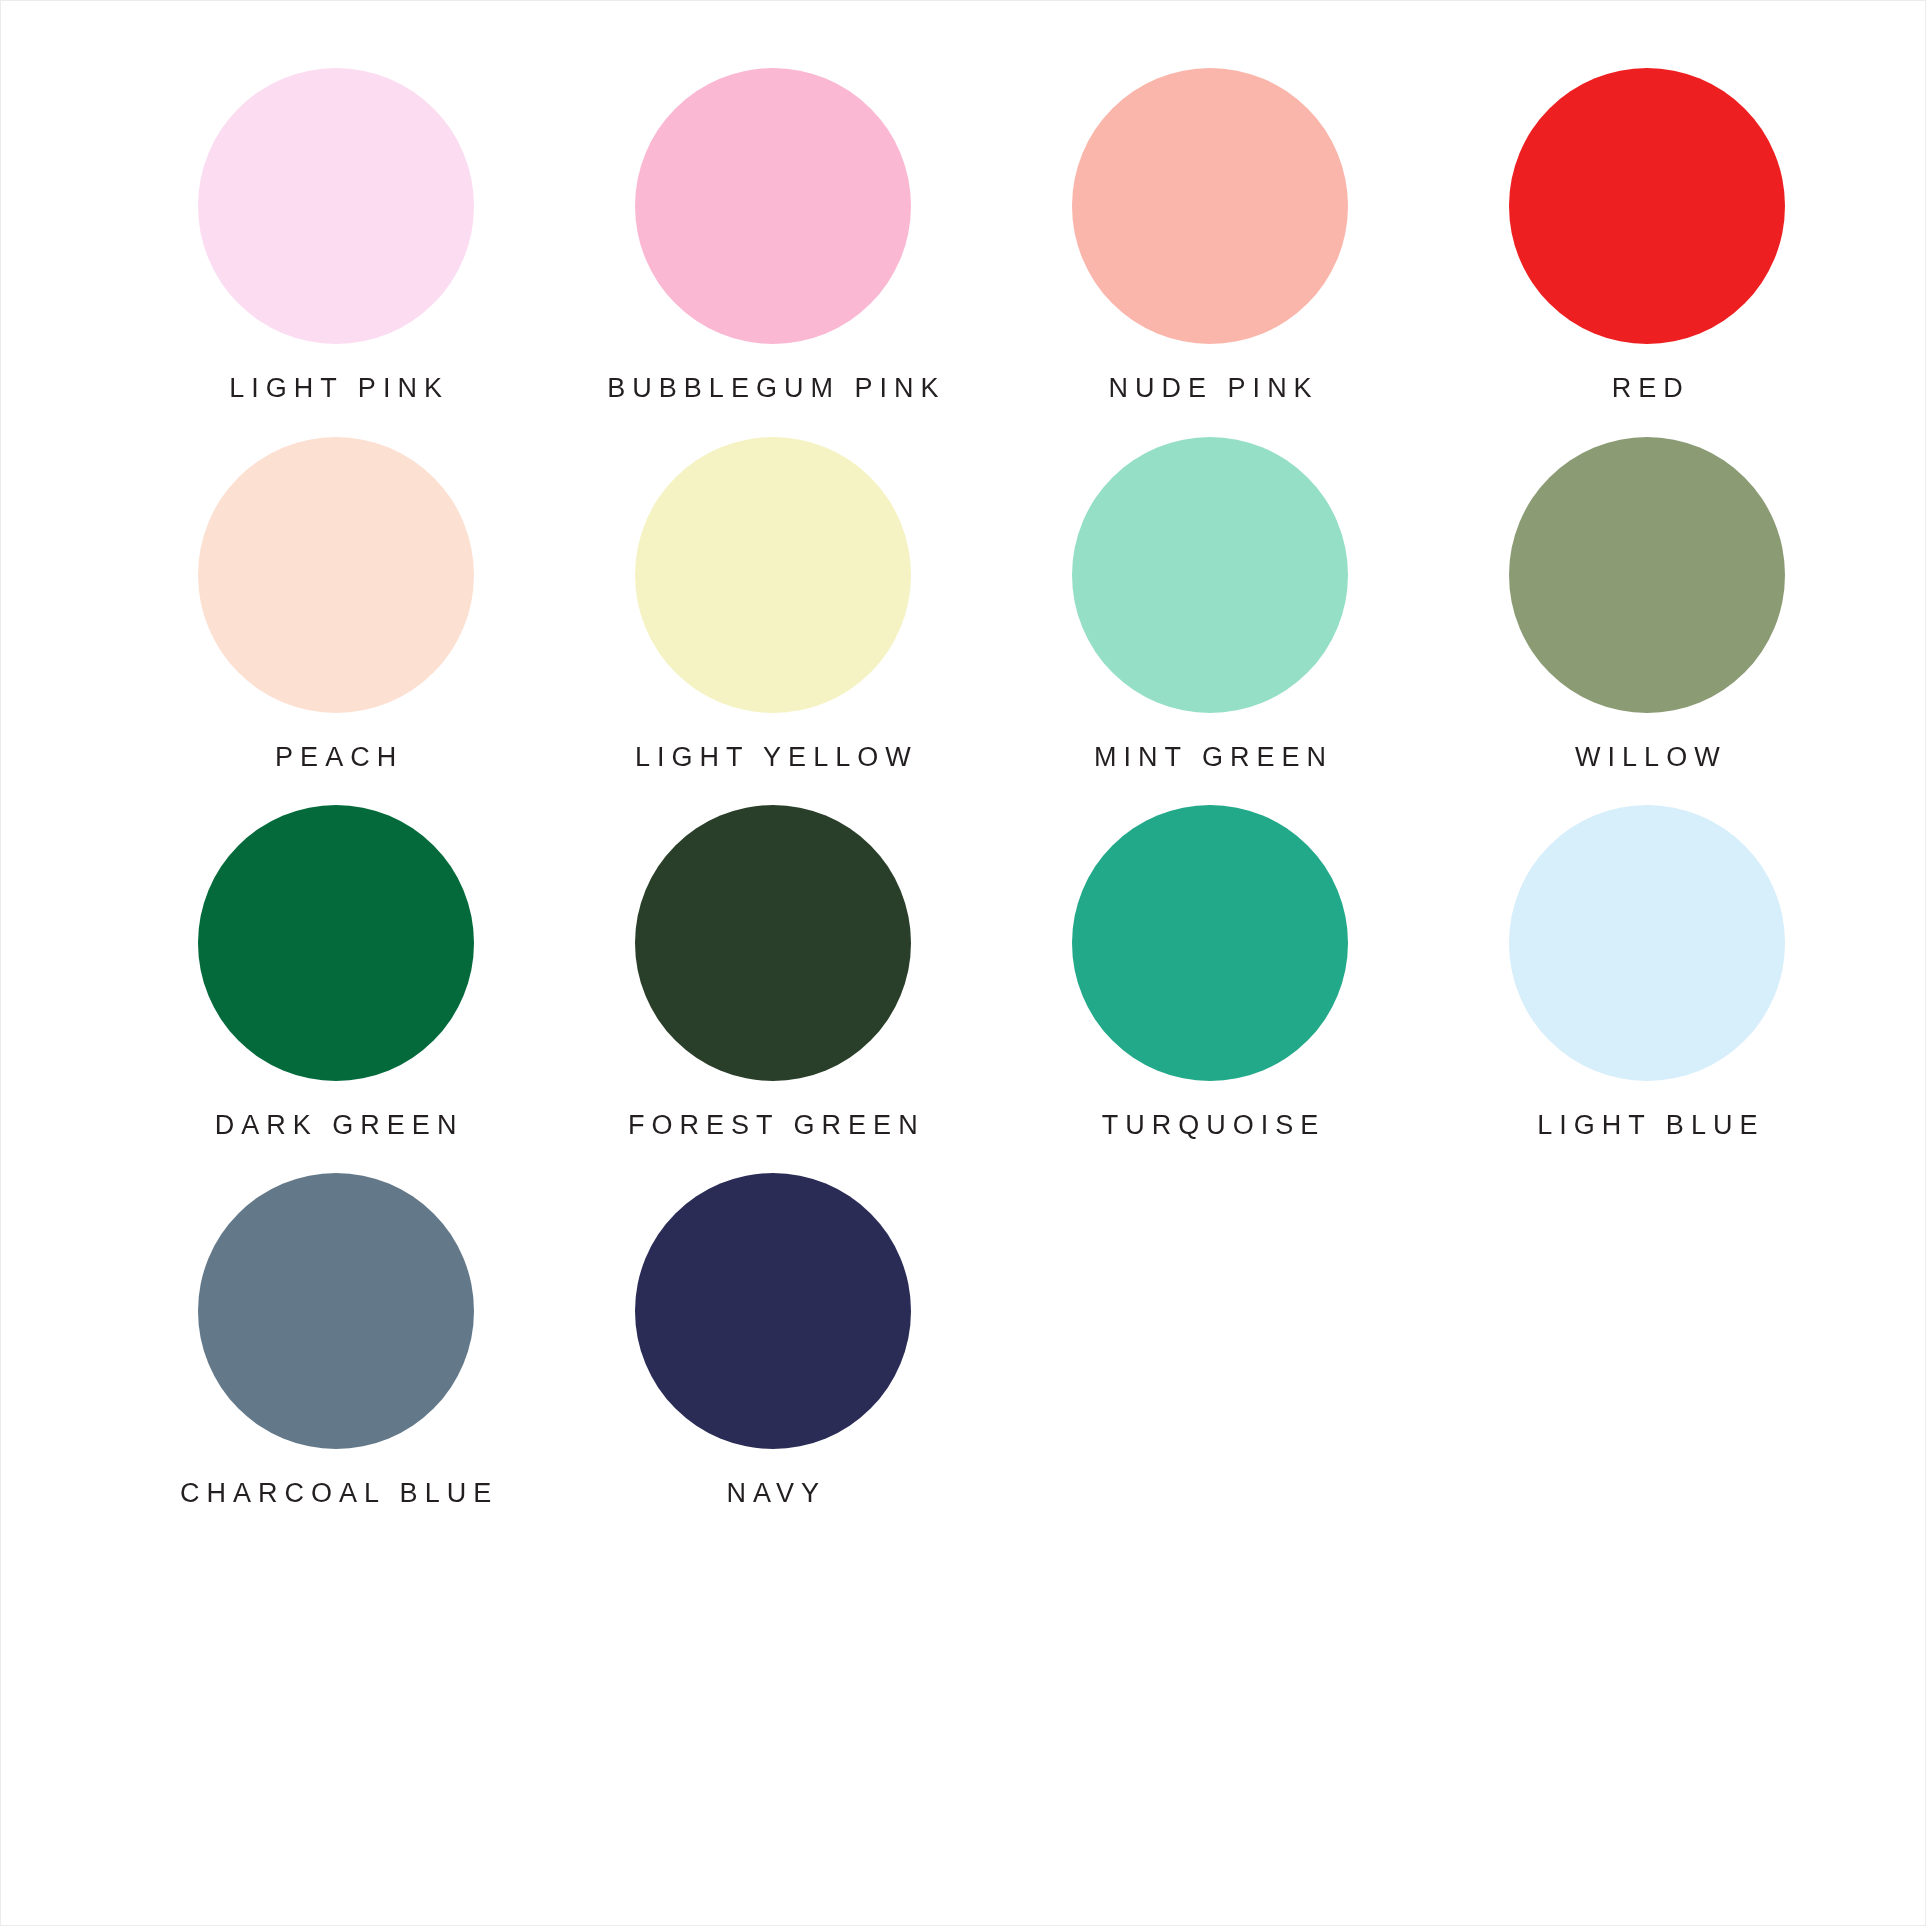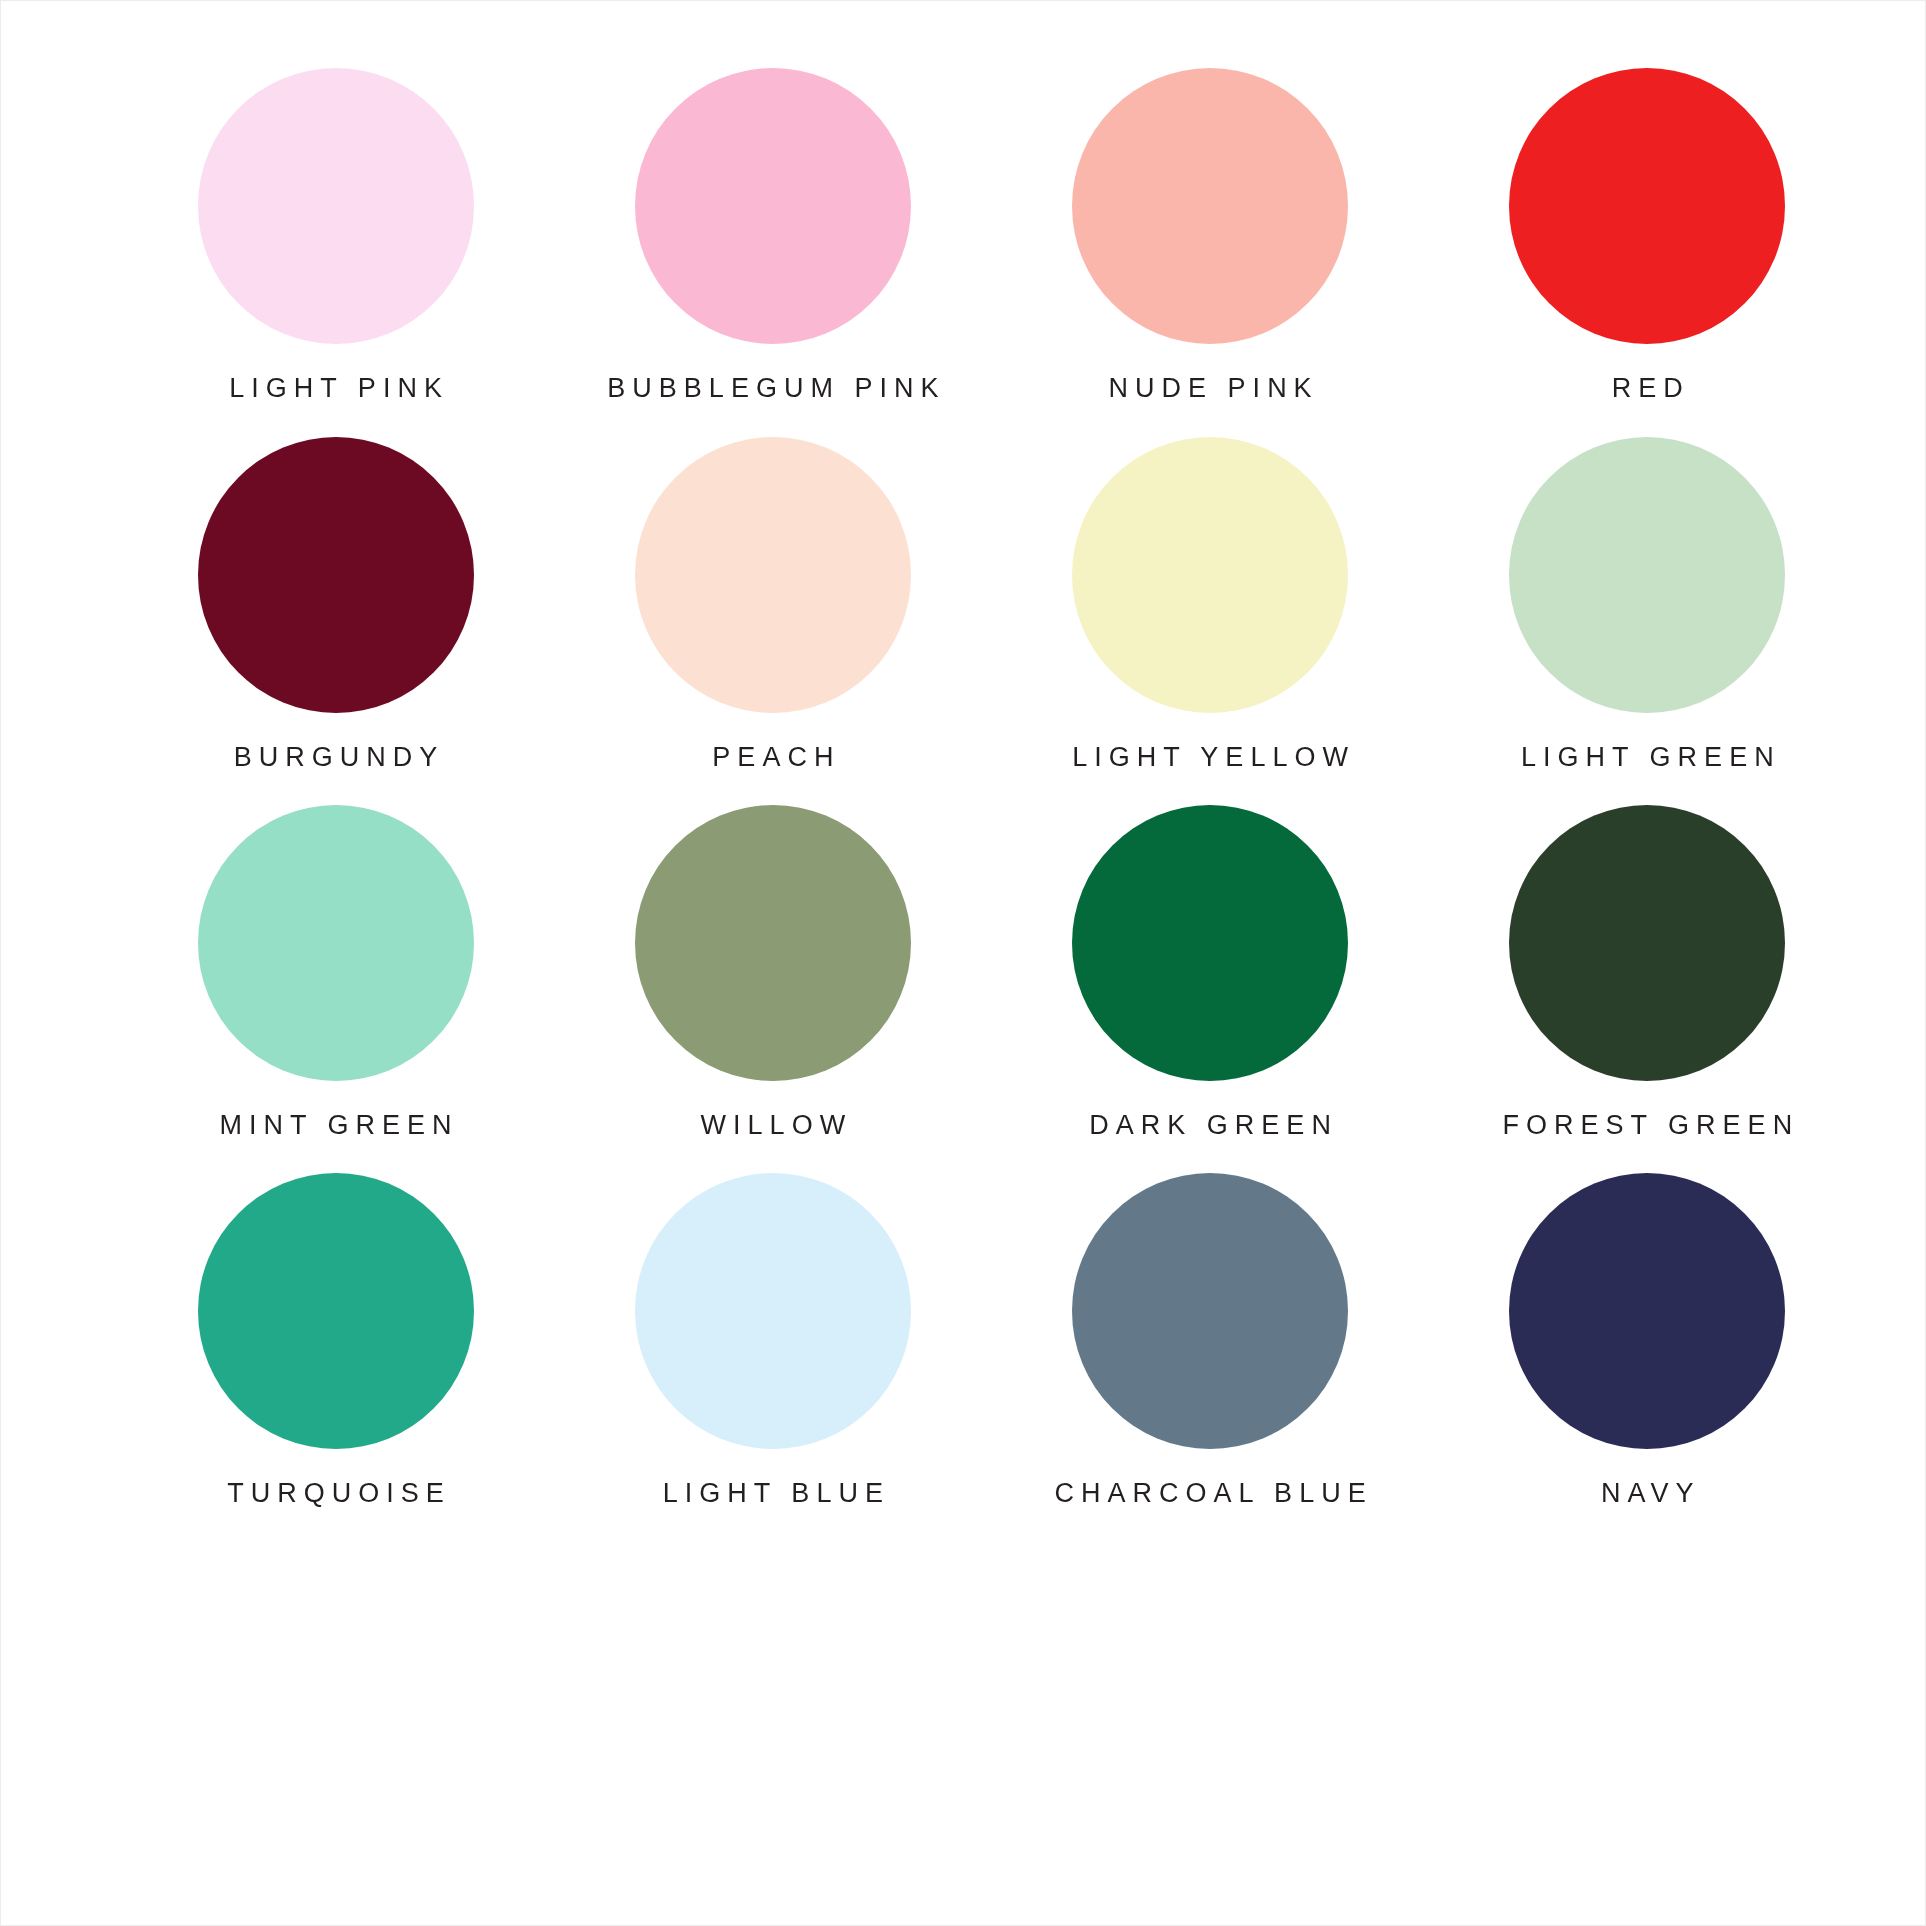--- a/index.html
+++ b/index.html
@@ -74,34 +74,26 @@
       </div>
       <div class="swatch">
         <div class="swatch-dot" style="background: rgb(251, 182, 172);"></div>
         <div class="swatch-label">NUDE PINK</div>
       </div>
       <div class="swatch">
         <div class="swatch-dot" style="background: rgb(238, 31, 32);"></div>
         <div class="swatch-label">RED</div>
       </div>
       <div class="swatch">
-        <div class="swatch-dot" style="background: rgb(109, 10, 35);"></div>
-        <div class="swatch-label">BURGUNDY</div>
-      </div>
-      <div class="swatch">
         <div class="swatch-dot" style="background: rgb(252, 225, 211);"></div>
         <div class="swatch-label">PEACH</div>
       </div>
       <div class="swatch">
         <div class="swatch-dot" style="background: rgb(245, 243, 195);"></div>
         <div class="swatch-label">LIGHT YELLOW</div>
-      </div>
-      <div class="swatch">
-        <div class="swatch-dot" style="background: rgb(198, 225, 197);"></div>
-        <div class="swatch-label">LIGHT GREEN</div>
       </div>
       <div class="swatch">
         <div class="swatch-dot" style="background: rgb(150, 223, 199);"></div>
         <div class="swatch-label">MINT GREEN</div>
       </div>
       <div class="swatch">
         <div class="swatch-dot" style="background: rgb(139, 155, 115);"></div>
         <div class="swatch-label">WILLOW</div>
       </div>
       <div class="swatch">

